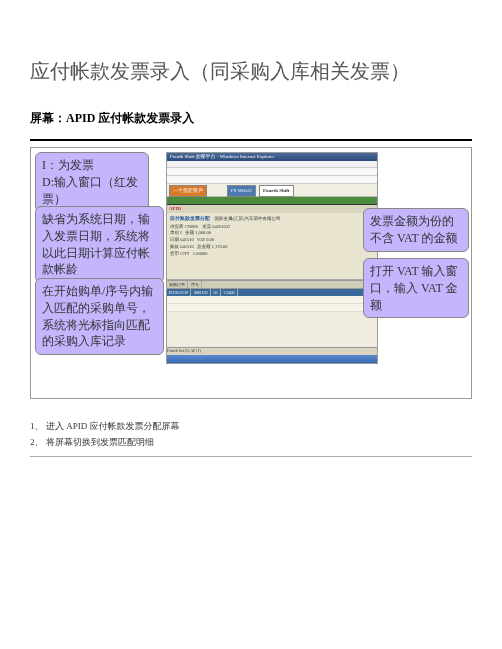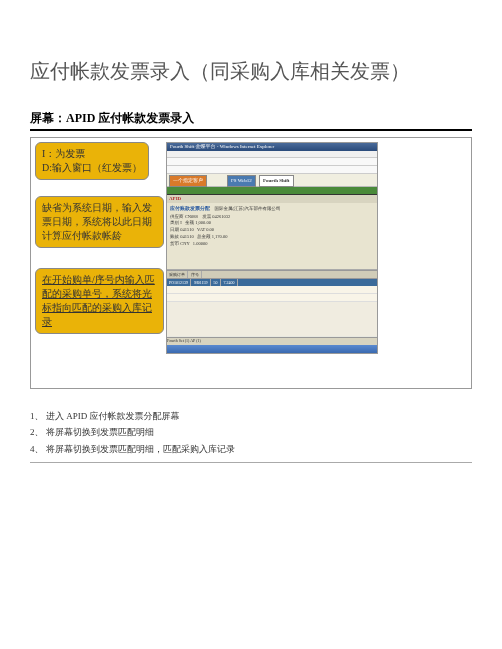--- a/index.html
+++ b/index.html
@@ -16,43 +16,43 @@
     font-size: 20px;
     color: #555;
     margin: 38px 0 25px 0;
     font-weight: normal;
   }
   .section-header {
     font-size: 12px;
     font-weight: bold;
     color: #000;
     border-bottom: 2px solid #000;
-    padding-bottom: 2px;
+    padding-bottom: 12px;
     margin-bottom: 6px;
   }
   .diagram-box {
     border: 0.5px solid #999;
     position: relative;
     height: 250px;
     overflow: hidden;
   }
   .callout {
     position: absolute;
     border: 1px solid #888;
     border-radius: 6px;
-    background: #eab308;
-    font-size: 10px;
+    background: #c4b5fd;
+    font-size: 12px;
     line-height: 1.4;
     padding: 4px 6px;
     color: #333;
     z-index: 5;
   }
   .callout.c1 { top: 4px; left: 4px; width: 100px; }
   .callout.c2 { top: 58px; left: 4px; width: 115px; }
-  .callout.c3 { top: 130px; left: 4px; width: 115px; text-decoration: underline; }
+  .callout.c3 { top: 130px; left: 4px; width: 115px; }
   .callout.c4 { top: 60px; right: 2px; width: 92px; }
   .callout.c5 { top: 110px; right: 2px; width: 92px; }
   .screenshot {
     position: absolute;
     top: 4px;
     left: 135px;
     width: 210px;
     height: 210px;
     background: #e8e8e0;
     border: 1px solid #999;
@@ -196,20 +196,22 @@
 <div class="section-header">屏幕：APID 应付帐款发票录入</div>
 
 <div class="diagram-box">
 
   <div class="callout c1">
     <div>I：为发票</div>
     <div>D:输入窗口（红发票）</div>
   </div>
   <div class="callout c2">缺省为系统日期，输入发票日期，系统将以此日期计算应付帐款帐龄</div>
   <div class="callout c3">在开始购单/序号内输入匹配的采购单号，系统将光标指向匹配的采购入库记录</div>
+  <div class="callout c4">发票金额为份的不含 VAT 的金额</div>
+  <div class="callout c5">打开 VAT 输入窗口，输入 VAT 金额</div>
 
   <div class="screenshot">
     <div class="ss-titlebar">Fourth Shift 金蝶平台 - Windows Internet Explorer</div>
     <div class="ss-menubar"></div>
     <div class="ss-addr"></div>
     <div class="ss-addr"></div>
     <div class="ss-tabs">
       <div class="ss-tab orange">一个指定客户</div>
       <div class="ss-tab blue">FS Web12</div>
       <div class="ss-tab fs">Fourth Shift</div>
@@ -273,16 +275,15 @@
     </div>
     <div class="ss-status">Fourth Set (1) AP (1)</div>
     <div class="ss-taskbar"></div>
   </div>
 
 </div>
 
 <div class="steps">
   <div class="step"><span class="num">1、</span><span>进入 APID 应付帐款发票分配屏幕</span></div>
   <div class="step"><span class="num">2、</span><span>将屏幕切换到发票匹配明细</span></div>
-  <div class="step"><span class="num">4、</span><span>将屏幕切换到发票匹配明细，匹配采购入库记录</span></div>
 </div>
 
 <div class="below-line"></div>
 
 </body></html>

